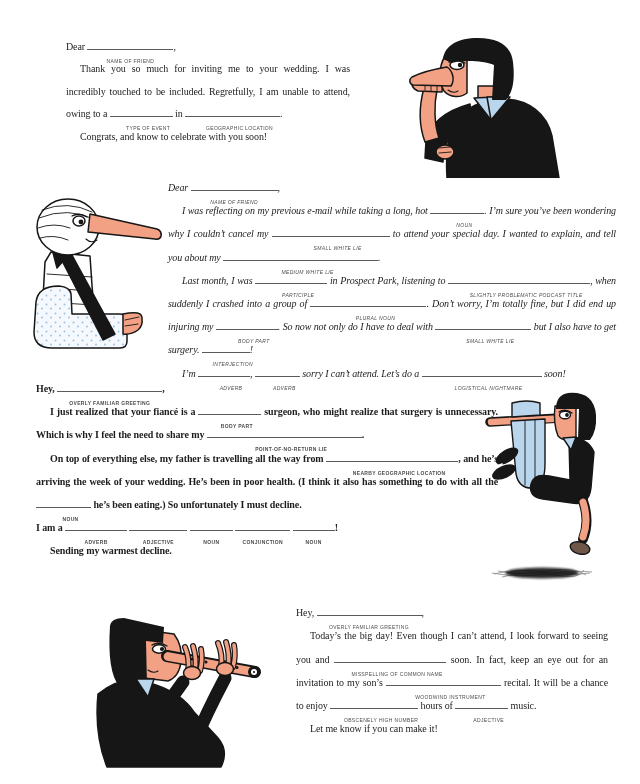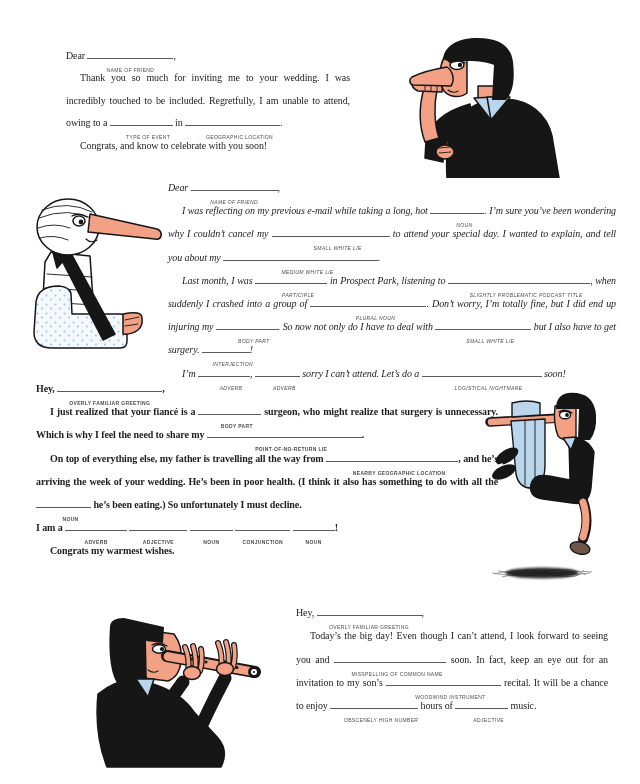--- a/index.html
+++ b/index.html
@@ -1,21 +1,21 @@
 <!DOCTYPE html>
 <html><head>
 <meta charset="utf-8">
 <style>
   html,body{margin:0;padding:0;background:#ffffff;}
   .page{position:relative;width:640px;height:784px;background:#fff;overflow:hidden;
         font-family:"Liberation Serif",serif;color:#1c1c1c;}
   .letter{position:absolute;font-size:10px;letter-spacing:-0.1px;}
   .letter p{margin:0;text-align:justify;}
   .letter p.indent{text-indent:14px;}
-  #letter1{left:66px;top:45px;width:284px;line-height:22.4px;}
+  #letter1{left:66px;top:36px;width:284px;line-height:22.4px;}
   #letter2{left:168px;top:176px;width:448px;line-height:23.2px;font-style:italic;}
   #letter3{left:36px;top:377px;width:462px;line-height:23.2px;font-weight:bold;}
   #letter4{left:296px;top:601px;width:312px;line-height:23.3px;}
   .blank{display:inline-block;position:relative;height:9px;border-bottom:1px solid #5b5b5b;}
   .blank .lab{position:absolute;left:50%;top:10px;transform:translateX(-50%);
       font-family:"Liberation Sans",sans-serif;font-size:5px;letter-spacing:.35px;
       color:#4c4c4c;white-space:nowrap;}
   .illo{position:absolute;margin:0;}
   #illo-thinker{left:398px;top:36px;}
   #illo-mummy{left:26px;top:194px;}
@@ -37,25 +37,26 @@
       <p class="">Dear <span class="blank" style="width: 87px;"><span class="lab">NAME OF FRIEND</span></span>,</p>
       <p class="indent">I was reflecting on my previous e-mail while taking a long, hot <span class="blank" style="width: 54px;"><span class="lab">NOUN</span></span>. I’m sure you’ve been wondering why I couldn’t cancel my <span class="blank" style="width: 118px;"><span class="lab">SMALL WHITE LIE</span></span> to attend your special day. I wanted to explain, and tell you about my <span class="blank" style="width: 155px;"><span class="lab">MEDIUM WHITE LIE</span></span>.</p>
       <p class="indent">Last month, I was <span class="blank" style="width: 72px;"><span class="lab">PARTICIPLE</span></span> in Prospect Park, listening to <span class="blank" style="width: 142px;"><span class="lab">SLIGHTLY PROBLEMATIC PODCAST TITLE</span></span>, when suddenly I crashed into a group of <span class="blank" style="width: 116px;"><span class="lab">PLURAL NOUN</span></span>. Don’t worry, I’m totally fine, but I did end up injuring my <span class="blank" style="width: 62px;"><span class="lab">BODY PART</span></span>. So now not only do I have to deal with <span class="blank" style="width: 96px;"><span class="lab">SMALL WHITE LIE</span></span> but I also have to get surgery. <span class="blank" style="width: 48px;"><span class="lab">INTERJECTION</span></span>!</p>
       <p class="indent">I’m <span class="blank" style="width: 52px;"><span class="lab">ADVERB</span></span>, <span class="blank" style="width: 45px;"><span class="lab">ADVERB</span></span> sorry I can’t attend. Let’s do a <span class="blank" style="width: 120px;"><span class="lab">LOGISTICAL NIGHTMARE</span></span> soon!</p>
     </section>
   <section class="letter" id="letter3">
       <p class="">Hey, <span class="blank" style="width: 105px;"><span class="lab">OVERLY FAMILIAR GREETING</span></span>,</p>
       <p class="indent">I just realized that your fiancé is a <span class="blank" style="width: 63px;"><span class="lab">BODY PART</span></span> surgeon, who might realize that surgery is unnecessary. Which is why I feel the need to share my <span class="blank" style="width: 155px;"><span class="lab">POINT-OF-NO-RETURN LIE</span></span>.</p>
       <p class="indent">On top of everything else, my father is travelling all the way from <span class="blank" style="width: 132px;"><span class="lab">NEARBY GEOGRAPHIC LOCATION</span></span>, and he’s arriving the week of your wedding. He’s been in poor health. (I think it also has something to do with all the <span class="blank" style="width: 55px;"><span class="lab">NOUN</span></span> he’s been eating.) So unfortunately I must decline.</p>
       <p class="">I am a <span class="blank" style="width: 62px;"><span class="lab">ADVERB</span></span> <span class="blank" style="width: 58px;"><span class="lab">ADJECTIVE</span></span> <span class="blank" style="width: 43px;"><span class="lab">NOUN</span></span> <span class="blank" style="width: 55px;"><span class="lab">CONJUNCTION</span></span> <span class="blank" style="width: 42px;"><span class="lab">NOUN</span></span>!</p>
-      <p class="indent">Congrats my warmest wishes.</p>
+      <p class="indent">Sending my warmest decline.</p>
     </section>
   <section class="letter" id="letter4">
       <p class="">Hey, <span class="blank" style="width: 105px;"><span class="lab">OVERLY FAMILIAR GREETING</span></span>,</p>
       <p class="indent">Today’s the big day! Even though I can’t attend, I look forward to seeing you and <span class="blank" style="width: 112px;"><span class="lab">MISSPELLING OF COMMON NAME</span></span> soon. In fact, keep an eye out for an invitation to my son’s <span class="blank" style="width: 115px;"><span class="lab">WOODWIND INSTRUMENT</span></span> recital. It will be a chance to enjoy <span class="blank" style="width: 88px;"><span class="lab">OBSCENELY HIGH NUMBER</span></span> hours of <span class="blank" style="width: 53px;"><span class="lab">ADJECTIVE</span></span> music.</p>
+      <p class="indent">Let me know if you can make it!</p>
     </section>
 
   <figure class="illo" id="illo-thinker" aria-label="long-nose-thinker-illustration">
     <svg width="185" height="142" viewBox="0 0 185 142">
       <g stroke="#161616" stroke-width="1.5" stroke-linejoin="round" stroke-linecap="round">
 
         <path d="M49,142 C47,110 51,90 63,79 C74,69 89,63 105,63 C131,63 149,78 154,100 L161,142 Z" fill="#161616"></path>
 
         <path d="M72,68 C47,75 31,88 28,105 L27,122 L45,126 C45,107 53,93 74,84 Z" fill="#161616"></path>
 

